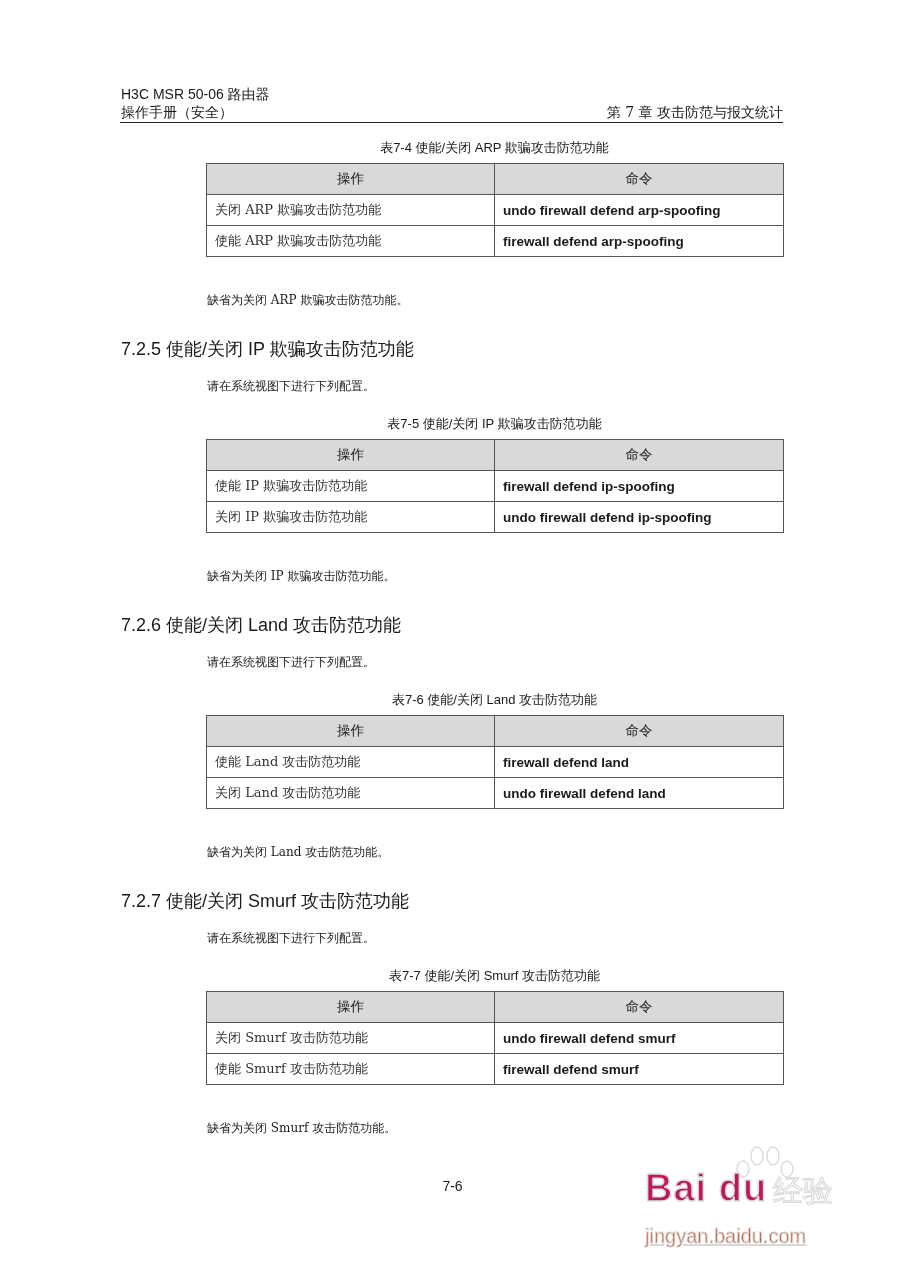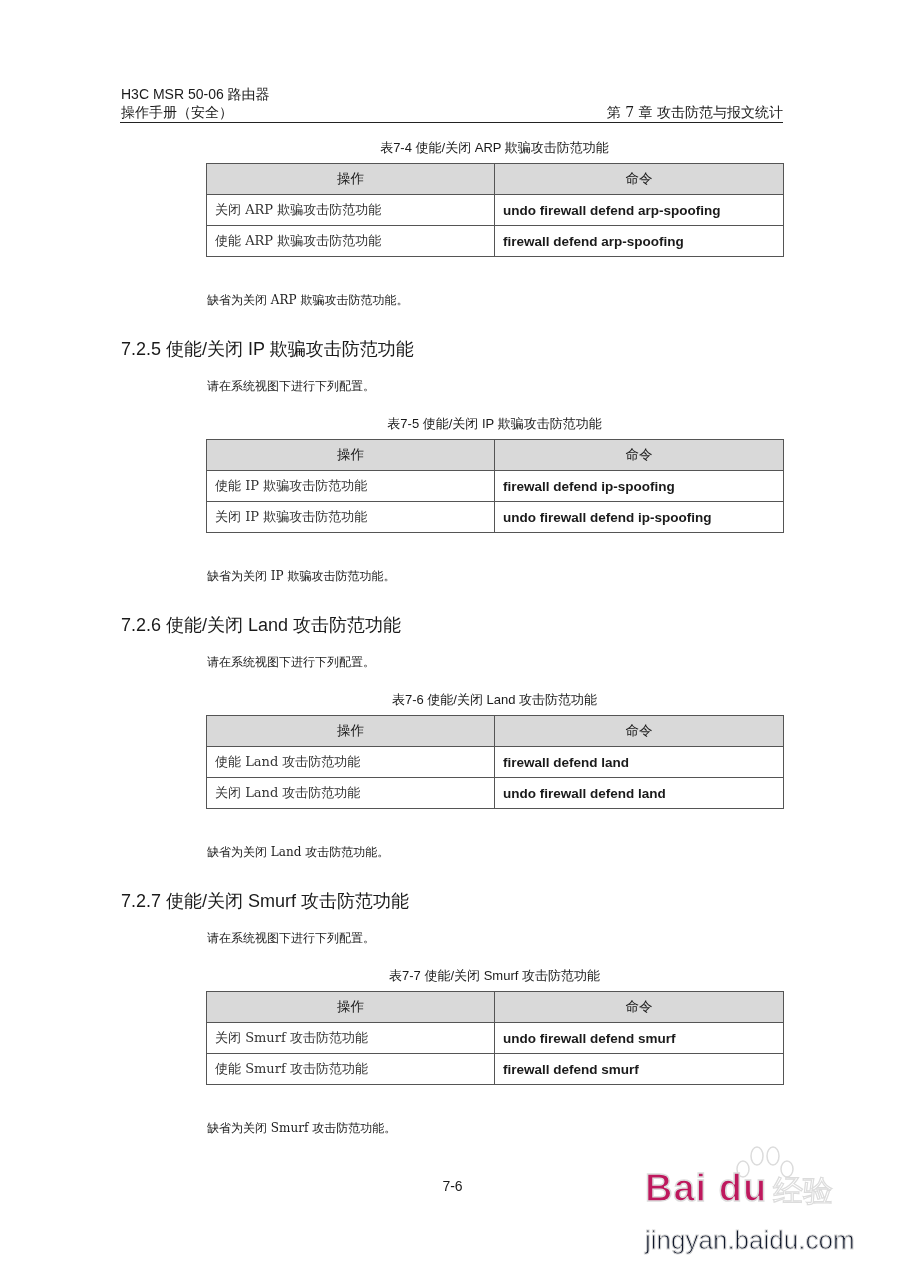--- a/index.html
+++ b/index.html
@@ -25,21 +25,21 @@
     table.cmd td.c2 { font-weight: bold; }
 
     .para { position: absolute; left: 207px; font-size: 12px; font-family: "DejaVu Serif", serif; }
     .section { position: absolute; left: 121px; font-size: 18px; }
     .pageno { position: absolute; left: 0; width: 905px; text-align: center; top: 1178px; font-size: 14px; }
 
     .watermark { position: absolute; left: 645px; top: 1145px; width: 210px; height: 100px; color: #e6e6e6; }
     .wm-logo { position: absolute; left: 0; top: 22px; font-size: 38px; font-weight: bold; letter-spacing: 1px;
       color: #be185d; -webkit-text-stroke: 1.5px #dcdcdc; }
     .wm-cn { position: absolute; left: 128px; top: 26px; font-size: 30px; color: #fff; -webkit-text-stroke: 1.2px #dcdcdc; }
-    .wm-url { position: absolute; left: 0; top: 80px; font-size: 26px; color: #0f172a; -webkit-text-stroke: 1px #d8d8d8; }
+    .wm-url { position: absolute; left: 0; top: 80px; font-size: 20px; color: #c2410c; text-decoration: underline; -webkit-text-stroke: 1px #d8d8d8; }
     .wm-paw { position: absolute; left: 90px; top: 0; }
   </style>
 </head>
 <body>
 
 <div class="hdr-l1">H3C MSR 50-06 路由器</div>
 <div class="hdr-l2">操作手册（安全）</div>
 <div class="hdr-r">第 7 章  攻击防范与报文统计</div>
 <div class="hdr-rule"></div>
 

